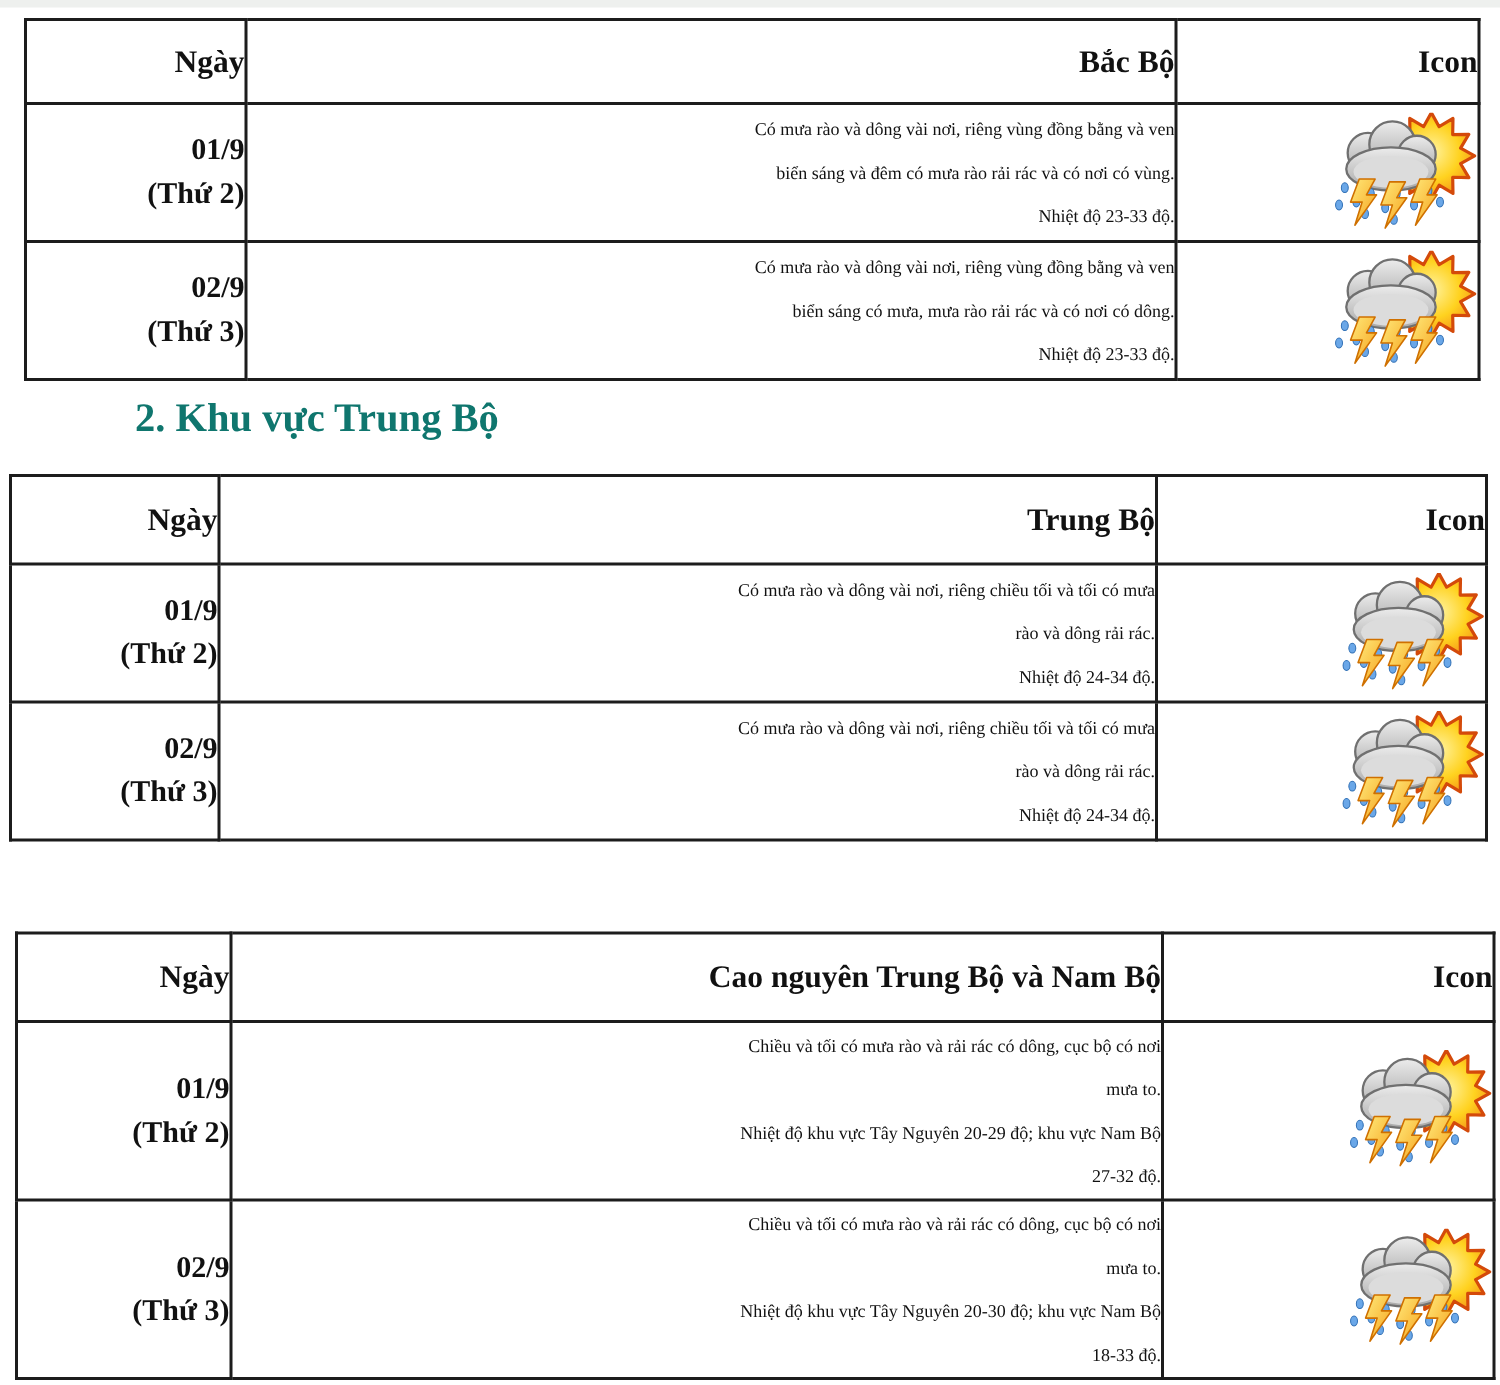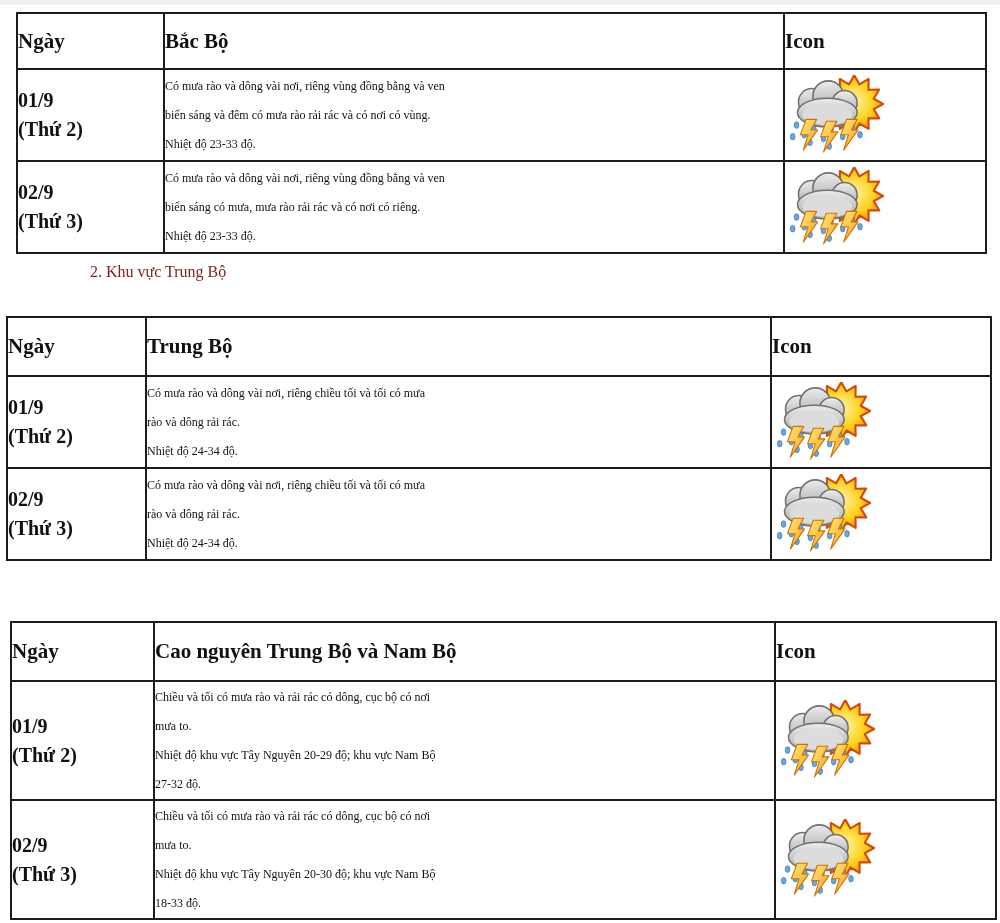--- a/index.html
+++ b/index.html
@@ -8,27 +8,27 @@
     background:#ffffff;
     font-family:"Liberation Serif", serif;
     color:#111111;
   }
   .page { position:relative; width:1000px; height:923px; overflow:hidden; background:#ffffff; }
   .top-strip { position:absolute; left:0; top:0; width:1000px; height:5px; background:#eef0ee; }
 
   table.wx { position:absolute; border-collapse:collapse; table-layout:fixed; background:#ffffff; }
   table.wx th, table.wx td {
     border:2px solid #1c1c1c;
-    text-align:left; vertical-align:middle;
+    text-align:right; vertical-align:middle;
     padding:0; overflow:hidden;
   }
   table.wx th { font-size:21px; font-weight:bold; }
   .line { font-size:12px; line-height:29px; white-space:nowrap; }
   .day-date, .day-weekday { font-size:20px; font-weight:bold; line-height:29px; white-space:nowrap; }
-  .sec-heading { position:absolute; font-size:16px; font-weight:normal; white-space:nowrap; color:#7f1d1d; }
+  .sec-heading { position:absolute; font-size:27px; font-weight:bold; white-space:nowrap; color:#0f766e; }
   .wx-icon { vertical-align:middle; }
   .defs-holder { position:absolute; width:0; height:0; overflow:hidden; }
 </style>
 </head>
 <body>
 
 <div class="page">
   <div class="top-strip"></div>
 
   <svg class="defs-holder" aria-hidden="true">
@@ -108,21 +108,21 @@
             </svg>
       </td>
     </tr>
     <tr style="height:92px">
       <td>
         <div class="day-date">02/9</div>
         <div class="day-weekday">(Thứ 3)</div>
       </td>
       <td>
         <div class="line">Có mưa rào và dông vài nơi, riêng vùng đồng bằng và ven</div>
-        <div class="line">biển sáng có mưa, mưa rào rải rác và có nơi có riêng.</div>
+        <div class="line">biển sáng có mưa, mưa rào rải rác và có nơi có dông.</div>
         <div class="line">Nhiệt độ 23-33 độ.</div>
         <div class="line"></div>
       </td>
       <td>
         <svg class="wx-icon" width="100" height="81">
               <use href="#wxsym"></use>
             </svg>
       </td>
     </tr>
   </tbody>

